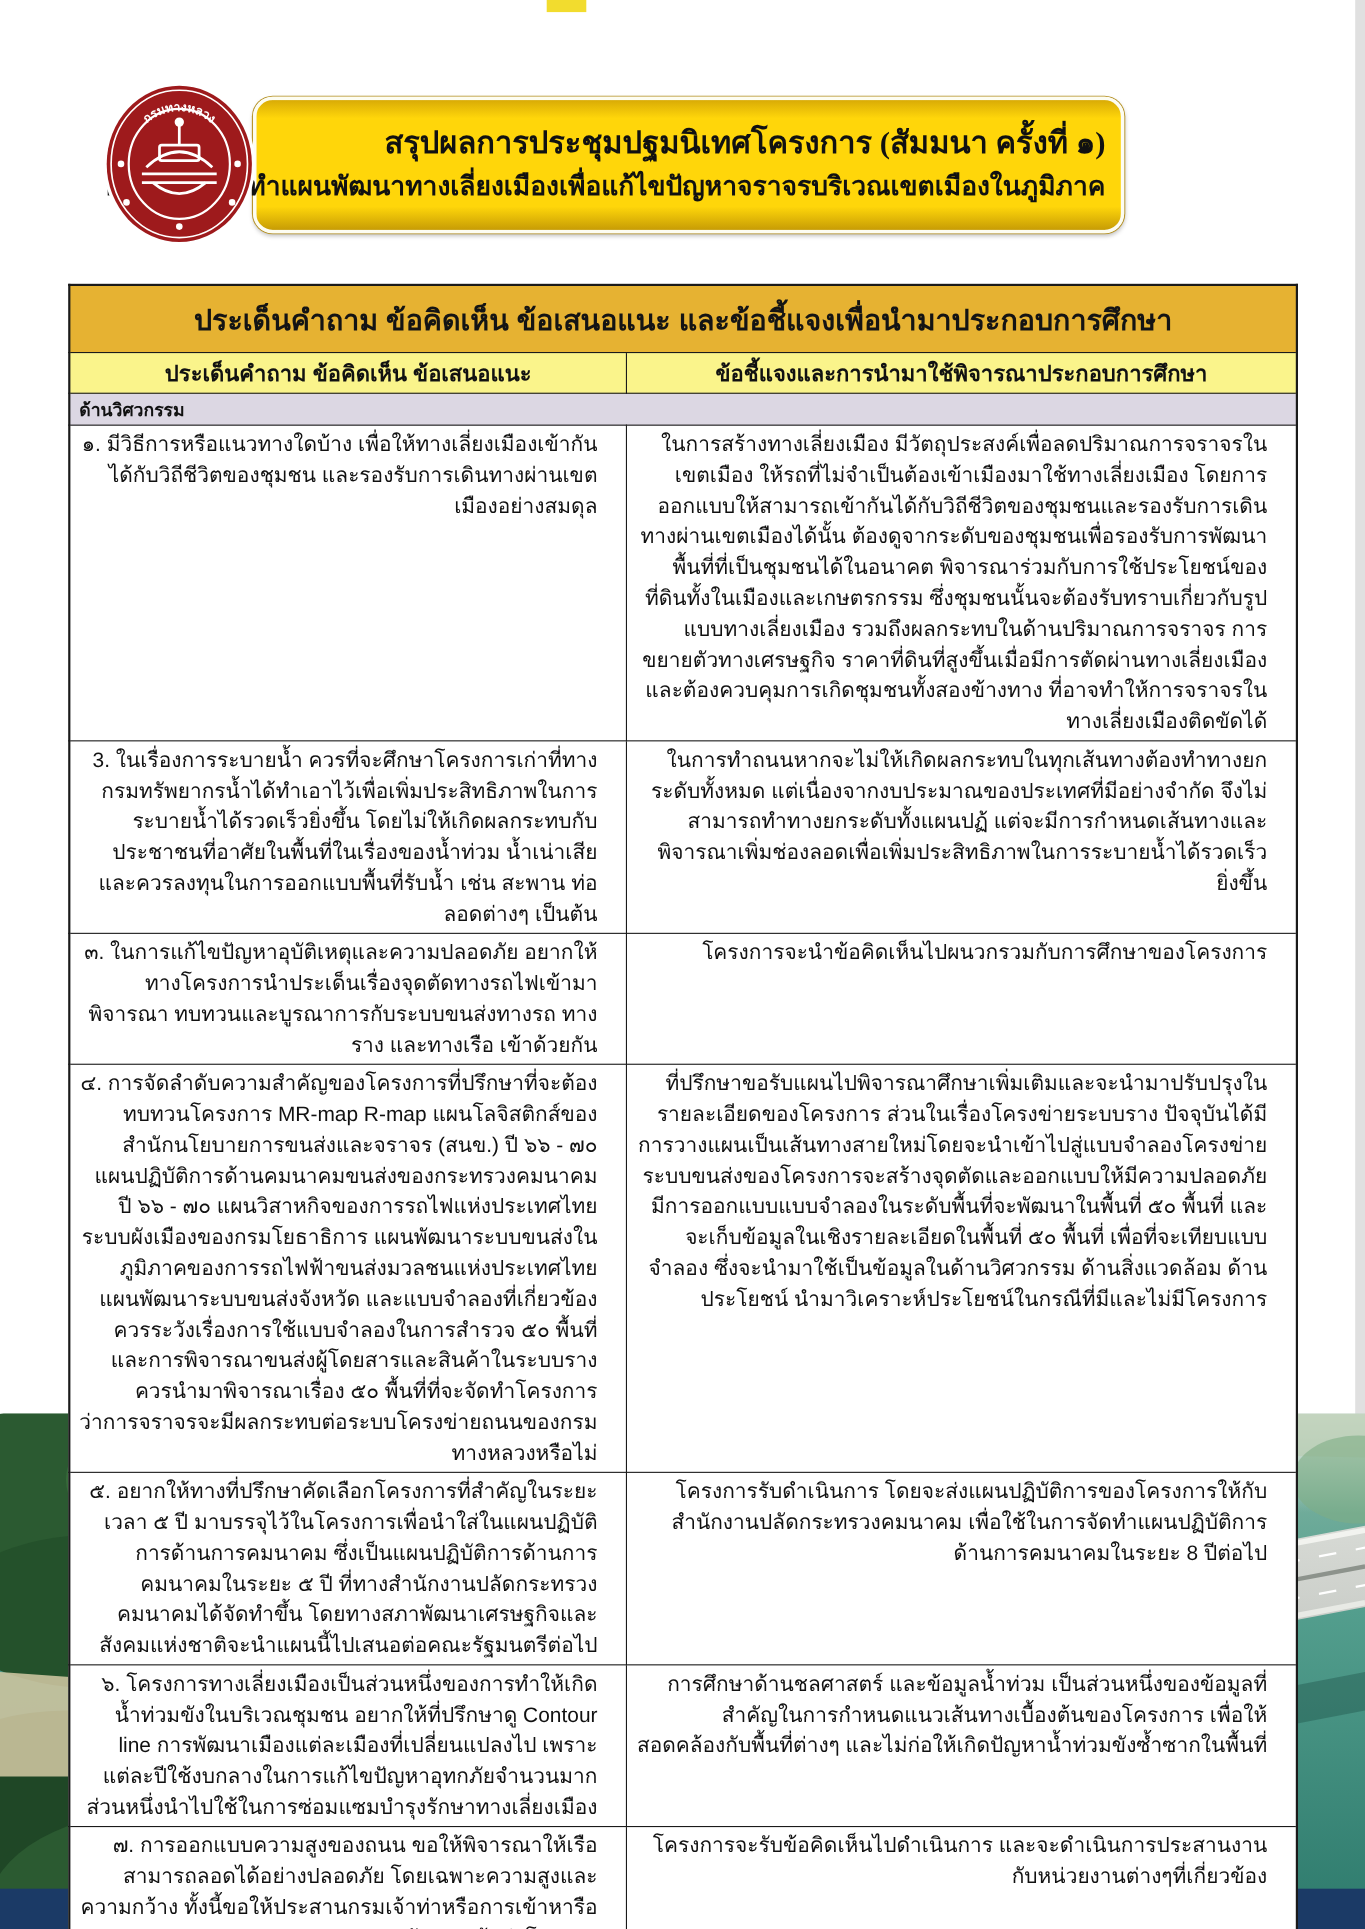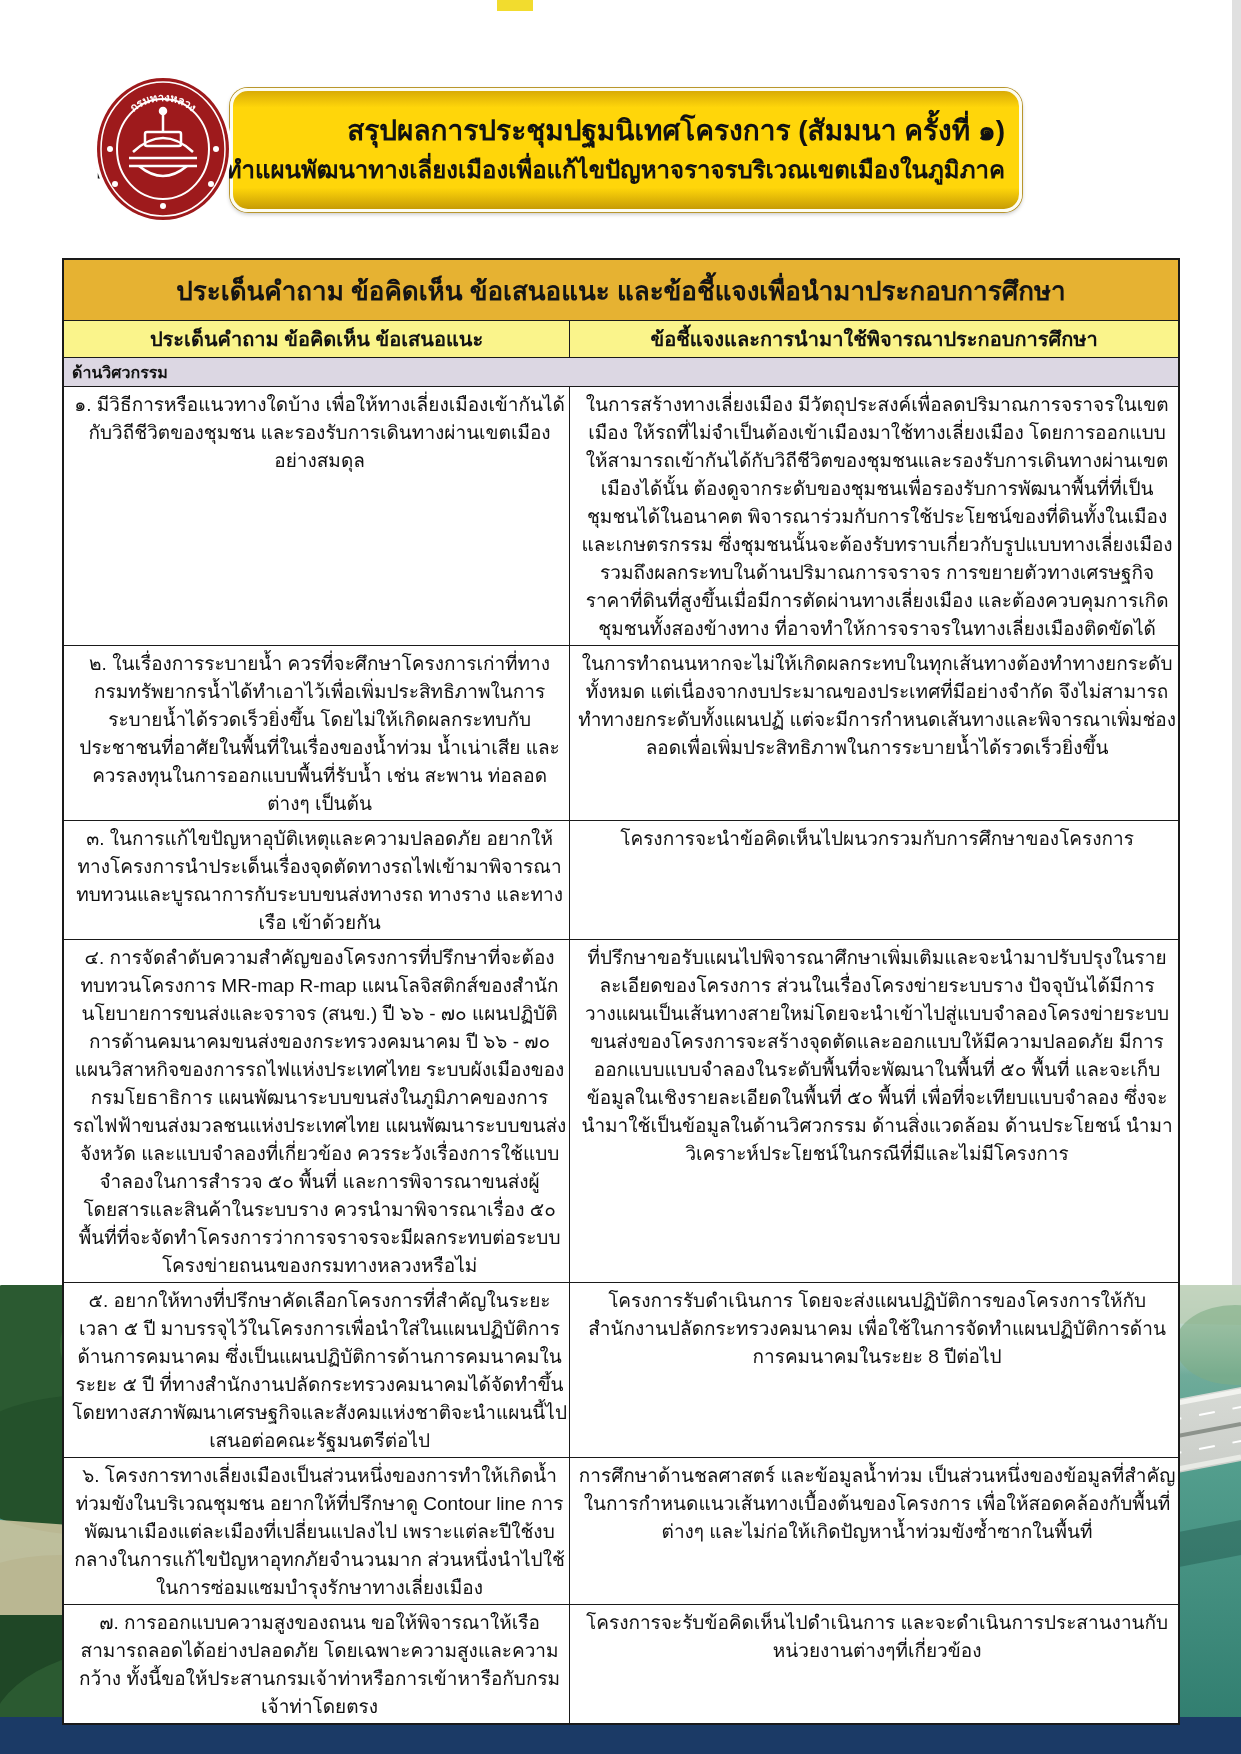--- a/index.html
+++ b/index.html
@@ -11,21 +11,21 @@
   .scan-tab{position:absolute;left:497px;top:0;width:36px;height:11px;background:#f2dc2e;}
   .scan-edge-right{position:absolute;right:0;top:0;width:9px;height:1300px;background:#d6d6d6;opacity:.75;}
   
   #seal{position:absolute;left:93px;top:74px;width:140px;height:150px;z-index:3;}
   #banner{
     position:absolute;left:230px;top:88px;width:792px;height:124px;z-index:2;
     background:linear-gradient(180deg,#d9ab06 0%, #ffd60a 14%, #ffd60a 82%, #c79c05 100%);
     border:3px solid #fdfdf2;border-radius:18px;
     box-shadow:0 0 0 1px #b9962c, 0 2px 4px rgba(0,0,0,.25);
     display:flex;flex-direction:column;justify-content:center;align-items:flex-end;
-    padding:0 14px 0 40px;box-sizing:border-box;
+    padding:0 14px 0 40px;box-sizing:border-box;font-family:Liberation Serif, serif;
   }
   .banner-line1{font-weight:bold;font-size:28px;line-height:40px;white-space:nowrap;}
   .banner-line2{font-weight:bold;font-size:24px;line-height:38px;white-space:nowrap;}
   
   #qa-table-wrap{position:absolute;left:62px;top:258px;width:1118px;z-index:2;}
   table.qa{
     width:100%;border-collapse:collapse;table-layout:fixed;
     background:#ffffff;border:2px solid #1a1a1a;
   }
   table.qa th,table.qa td{border:1.5px solid #1a1a1a;vertical-align:top;}
@@ -35,21 +35,21 @@
   }
   th.colhead{
     background:#faf48b;height:34px;font-size:20px;font-weight:bold;
     text-align:center;vertical-align:middle !important;margin-left:19px;
   }
   th.section{
     background:#dcd7e3;height:26px;font-size:16px;font-weight:bold;
     text-align:left;padding:1px 8px;vertical-align:middle !important;
   }
   td.qcell,td.acell{
-    font-size:19px;line-height:28px;padding:4px 2px 2px 8px;text-align:center;
+    font-size:19px;line-height:28px;padding:4px 26px 2px 8px;text-align:right;
     background:#ffffff;
   }
   
   #photo{position:absolute;left:0;top:1285px;width:1241px;height:469px;z-index:0;}
 </style>
 </head>
 <body>
 
 <div id="page">
 
@@ -179,21 +179,21 @@
         <tr>
           <th class="section" colspan="2">ด้านวิศวกรรม</th>
         </tr>
       </thead>
       <tbody>
         <tr style="height:252px;">
           <td class="qcell">๑. มีวิธีการหรือแนวทางใดบ้าง เพื่อให้ทางเลี่ยงเมืองเข้ากันได้กับวิถีชีวิตของชุมชน และรองรับการเดินทางผ่านเขตเมืองอย่างสมดุล</td>
           <td class="acell">ในการสร้างทางเลี่ยงเมือง มีวัตถุประสงค์เพื่อลดปริมาณการจราจรในเขตเมือง ให้รถที่ไม่จำเป็นต้องเข้าเมืองมาใช้ทางเลี่ยงเมือง โดยการออกแบบให้สามารถเข้ากันได้กับวิถีชีวิตของชุมชนและรองรับการเดินทางผ่านเขตเมืองได้นั้น ต้องดูจากระดับของชุมชนเพื่อรองรับการพัฒนาพื้นที่ที่เป็นชุมชนได้ในอนาคต พิจารณาร่วมกับการใช้ประโยชน์ของที่ดินทั้งในเมืองและเกษตรกรรม ซึ่งชุมชนนั้นจะต้องรับทราบเกี่ยวกับรูปแบบทางเลี่ยงเมือง รวมถึงผลกระทบในด้านปริมาณการจราจร การขยายตัวทางเศรษฐกิจ ราคาที่ดินที่สูงขึ้นเมื่อมีการตัดผ่านทางเลี่ยงเมือง และต้องควบคุมการเกิดชุมชนทั้งสองข้างทาง ที่อาจทำให้การจราจรในทางเลี่ยงเมืองติดขัดได้</td>
         </tr>
         <tr style="height:116px;">
-          <td class="qcell">๒. ในเรื่องการระบายน้ำ ควรที่จะศึกษาโครงการเก่าที่ทางกรมทรัพยากรน้ำได้ทำเอาไว้เพื่อเพิ่มประสิทธิภาพในการระบายน้ำได้รวดเร็วยิ่งขึ้น โดยไม่ให้เกิดผลกระทบกับประชาชนที่อาศัยในพื้นที่ในเรื่องของน้ำท่วม น้ำเน่าเสีย และควรลงทุนในการออกแบบพื้นที่รับน้ำ เช่น สะพาน ท่อลอดต่างๆ เป็นต้น</td>
+          <td class="qcell">3. ในเรื่องการระบายน้ำ ควรที่จะศึกษาโครงการเก่าที่ทางกรมทรัพยากรน้ำได้ทำเอาไว้เพื่อเพิ่มประสิทธิภาพในการระบายน้ำได้รวดเร็วยิ่งขึ้น โดยไม่ให้เกิดผลกระทบกับประชาชนที่อาศัยในพื้นที่ในเรื่องของน้ำท่วม น้ำเน่าเสีย และควรลงทุนในการออกแบบพื้นที่รับน้ำ เช่น สะพาน ท่อลอดต่างๆ เป็นต้น</td>
           <td class="acell">ในการทำถนนหากจะไม่ให้เกิดผลกระทบในทุกเส้นทางต้องทำทางยกระดับทั้งหมด แต่เนื่องจากงบประมาณของประเทศที่มีอย่างจำกัด จึงไม่สามารถทำทางยกระดับทั้งแผนปฏ้ แต่จะมีการกำหนดเส้นทางและพิจารณาเพิ่มช่องลอดเพื่อเพิ่มประสิทธิภาพในการระบายน้ำได้รวดเร็วยิ่งขึ้น</td>
         </tr>
         <tr style="height:88px;">
           <td class="qcell">๓. ในการแก้ไขปัญหาอุบัติเหตุและความปลอดภัย อยากให้ทางโครงการนำประเด็นเรื่องจุดตัดทางรถไฟเข้ามาพิจารณา ทบทวนและบูรณาการกับระบบขนส่งทางรถ ทางราง และทางเรือ เข้าด้วยกัน</td>
           <td class="acell">โครงการจะนำข้อคิดเห็นไปผนวกรวมกับการศึกษาของโครงการ</td>
         </tr>
         <tr style="height:258px;">
           <td class="qcell">๔. การจัดลำดับความสำคัญของโครงการที่ปรึกษาที่จะต้องทบทวนโครงการ MR-map R-map แผนโลจิสติกส์ของสำนักนโยบายการขนส่งและจราจร (สนข.) ปี ๖๖ - ๗๐ แผนปฏิบัติการด้านคมนาคมขนส่งของกระทรวงคมนาคม ปี ๖๖ - ๗๐ แผนวิสาหกิจของการรถไฟแห่งประเทศไทย ระบบผังเมืองของกรมโยธาธิการ แผนพัฒนาระบบขนส่งในภูมิภาคของการรถไฟฟ้าขนส่งมวลชนแห่งประเทศไทย แผนพัฒนาระบบขนส่งจังหวัด และแบบจำลองที่เกี่ยวข้อง ควรระวังเรื่องการใช้แบบจำลองในการสำรวจ ๕๐ พื้นที่ และการพิจารณาขนส่งผู้โดยสารและสินค้าในระบบราง ควรนำมาพิจารณาเรื่อง ๕๐ พื้นที่ที่จะจัดทำโครงการว่าการจราจรจะมีผลกระทบต่อระบบโครงข่ายถนนของกรมทางหลวงหรือไม่</td>
           <td class="acell">ที่ปรึกษาขอรับแผนไปพิจารณาศึกษาเพิ่มเติมและจะนำมาปรับปรุงในรายละเอียดของโครงการ ส่วนในเรื่องโครงข่ายระบบราง ปัจจุบันได้มีการวางแผนเป็นเส้นทางสายใหม่โดยจะนำเข้าไปสู่แบบจำลองโครงข่ายระบบขนส่งของโครงการจะสร้างจุดตัดและออกแบบให้มีความปลอดภัย มีการออกแบบแบบจำลองในระดับพื้นที่จะพัฒนาในพื้นที่ ๕๐ พื้นที่ และจะเก็บข้อมูลในเชิงรายละเอียดในพื้นที่ ๕๐ พื้นที่ เพื่อที่จะเทียบแบบจำลอง ซึ่งจะนำมาใช้เป็นข้อมูลในด้านวิศวกรรม ด้านสิ่งแวดล้อม ด้านประโยชน์ นำมาวิเคราะห์ประโยชน์ในกรณีที่มีและไม่มีโครงการ</td>
         </tr>

